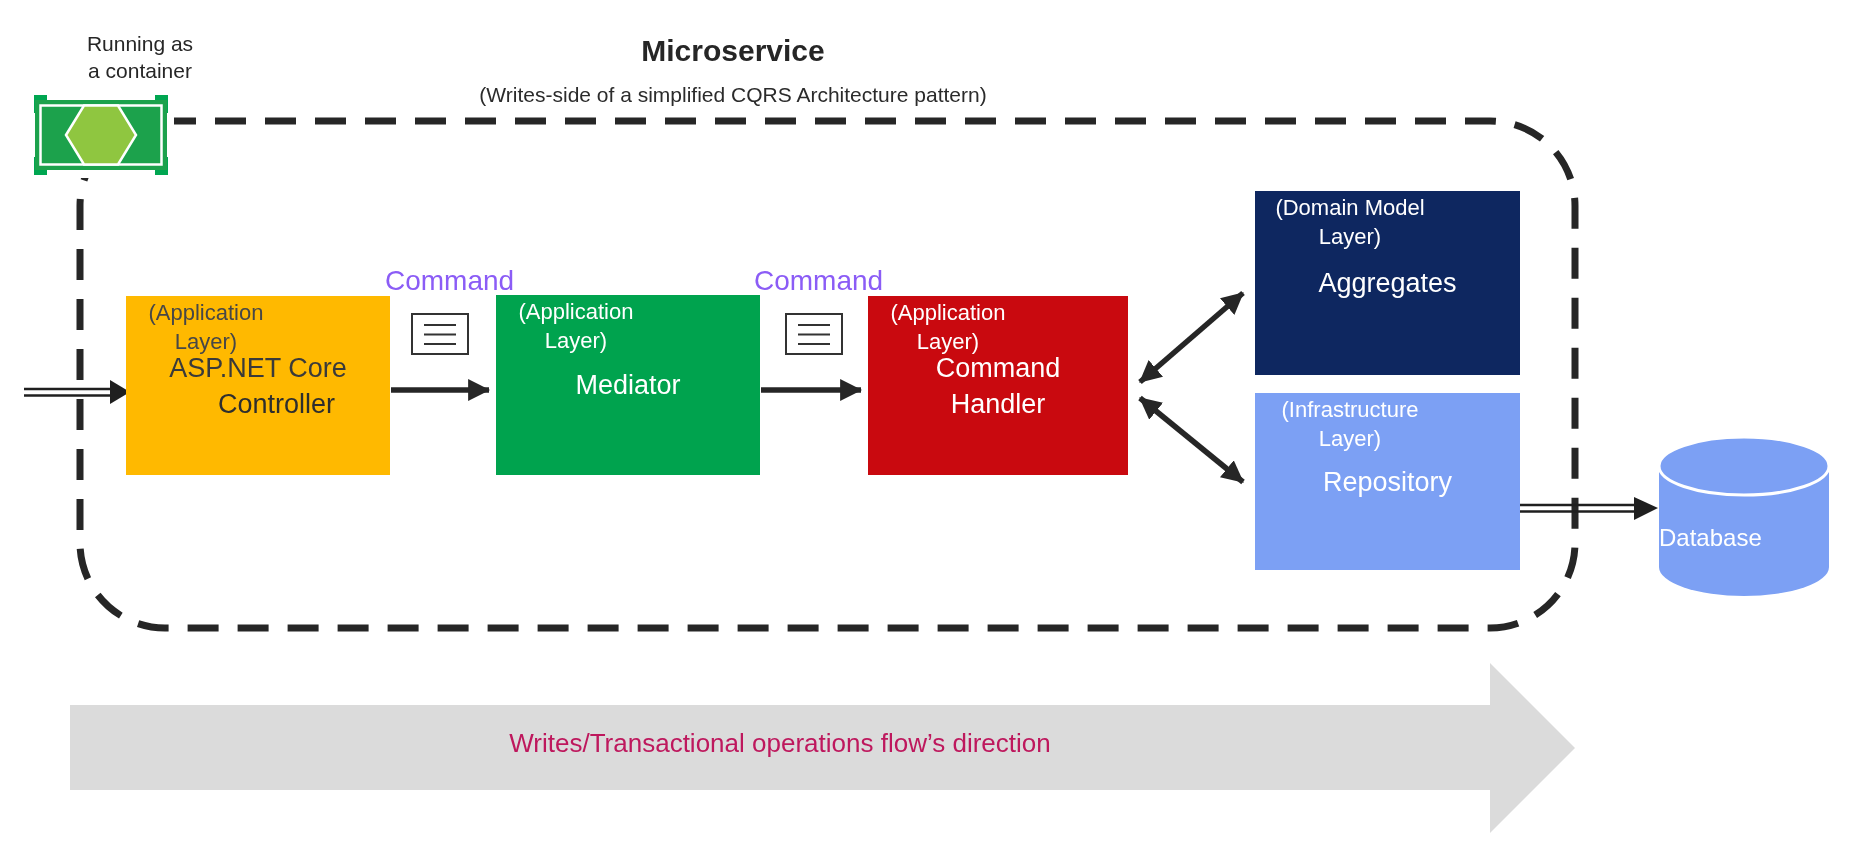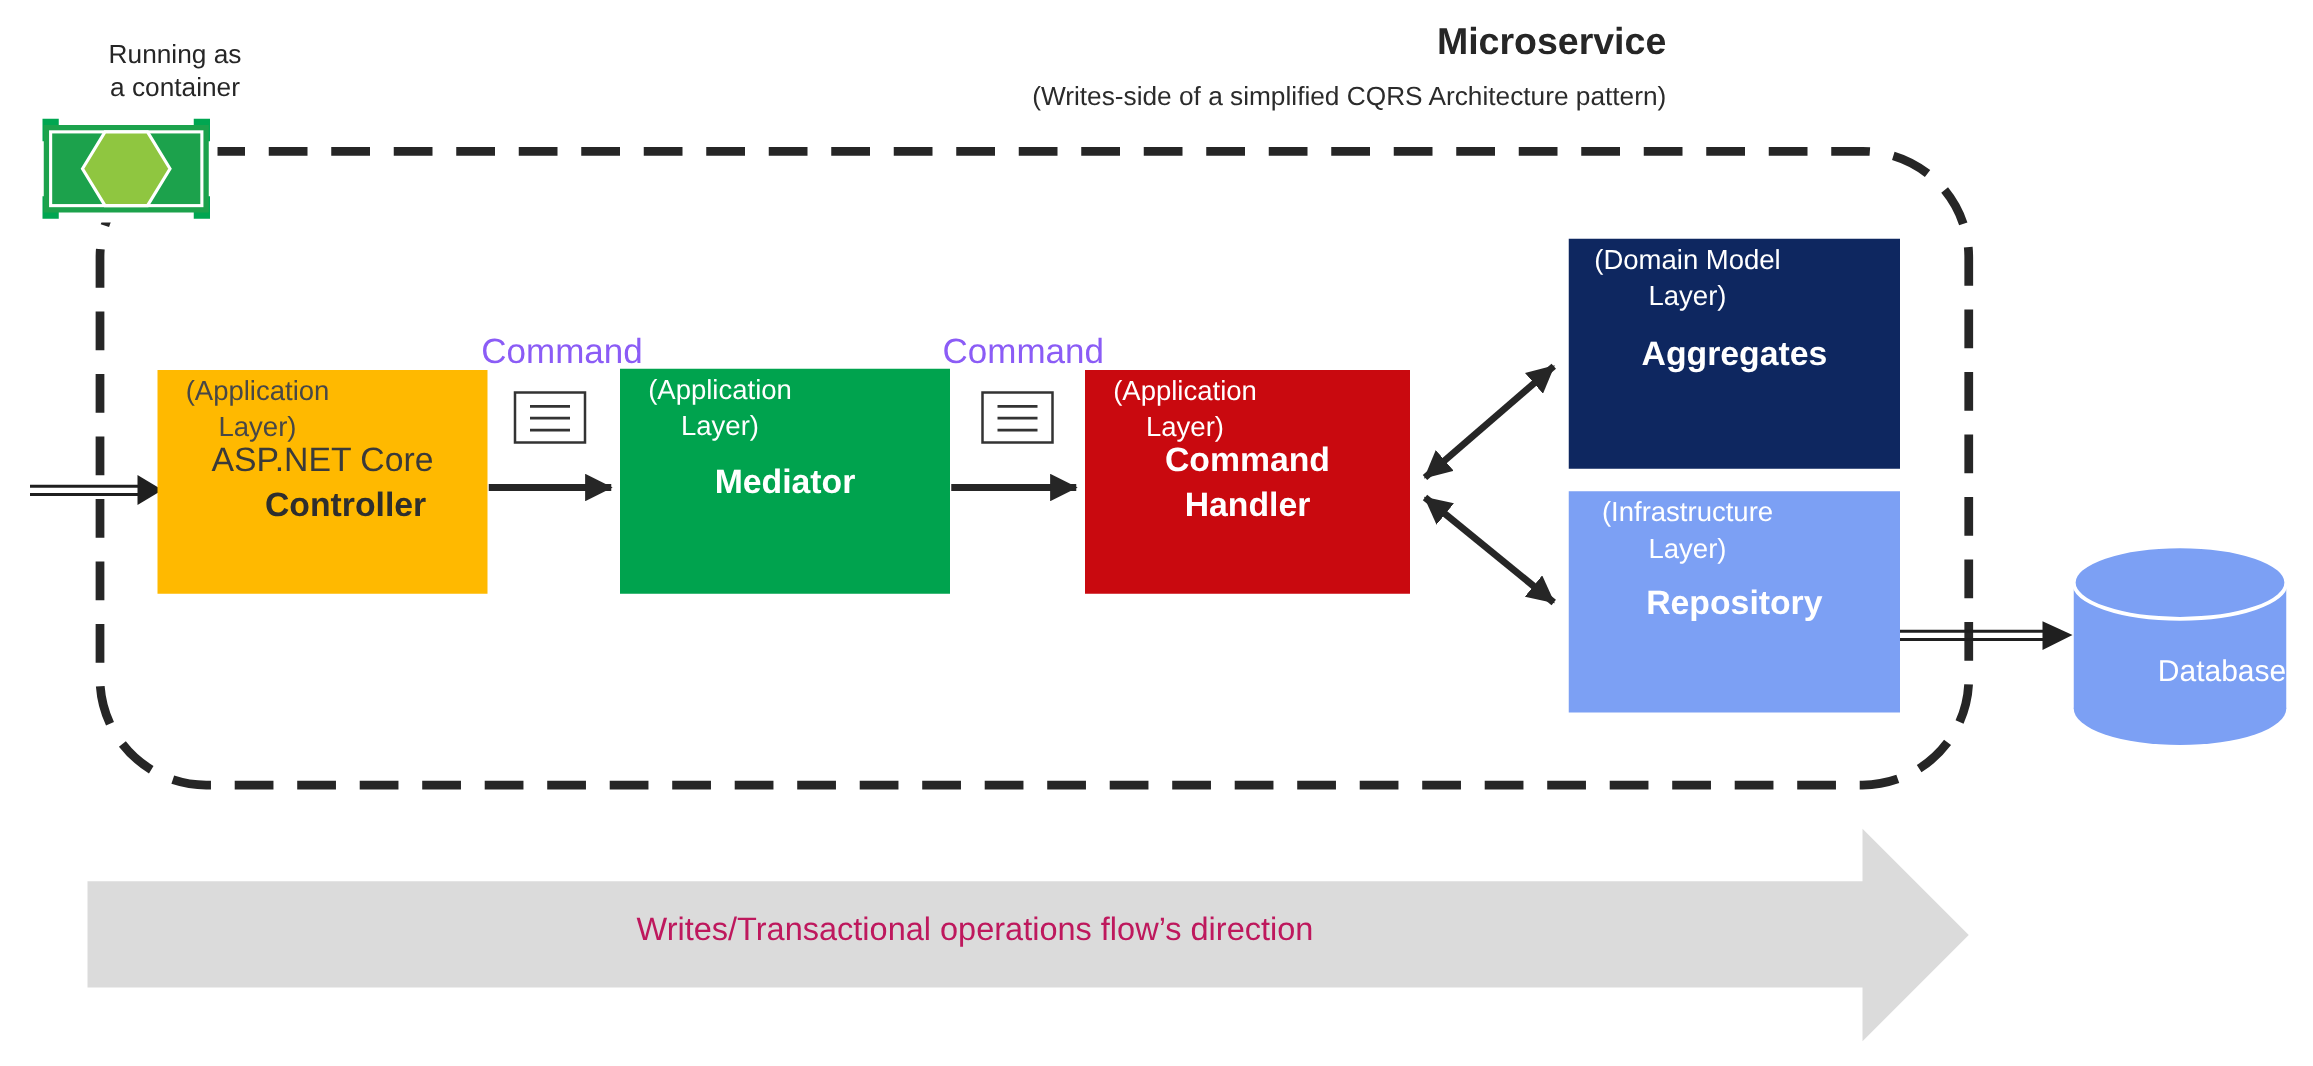--- a/index.html
+++ b/index.html
@@ -4,32 +4,32 @@
 <style>
   html,body{margin:0;padding:0;background:#ffffff;}
   .canvas{
     position:relative;width:1850px;height:853px;background:#ffffff;overflow:hidden;
     font-family:"Liberation Sans","DejaVu Sans",sans-serif;
   }
   .layer{position:absolute;left:0;top:0;width:1850px;height:853px;}
 
   .abs{position:absolute;}
 
-  .title-wrap{left:133px;top:16px;width:1200px;text-align:right;color:#262626;}
+  .title-wrap{left:133px;top:33px;width:1200px;text-align:center;color:#262626;}
   .title-main{font-size:30px;font-weight:bold;line-height:36px;}
   .title-sub{font-size:21px;line-height:26px;margin-top:13px;color:#2b2b2b;}
 
   .container-label{left:30px;top:30px;width:220px;font-size:21px;line-height:27px;color:#262626;}
   .container-label span{display:block;text-align:center;}
 
   .node{
     display:flex;flex-direction:column;align-items:center;justify-content:center;
     text-align:center;color:#ffffff;
   }
-  .node .name{font-size:27px;font-weight:bold;line-height:36px;}
+  .node .name{font-size:27px;font-weight:normal;line-height:36px;}
   .node .prefix{font-size:27px;font-weight:normal;line-height:36px;}
   .node .layer{font-size:22px;line-height:29px;margin-top:2px;}
 
   .node-controller{left:126px;top:296px;width:264px;height:179px;color:#333333;}
   .node-controller .prefix{color:#3a3a3a;}
   .node-controller .name{color:#2e2e2e;margin-left:37px;}
   .node-controller .layer{color:#474747;width:160px;}
 
   .node-mediator{left:496px;top:295px;width:264px;height:180px;}
   .node-mediator .layer{width:160px;}
@@ -41,21 +41,21 @@
   .node-aggregates{left:1255px;top:191px;width:265px;height:184px;}
   .node-aggregates .layer{width:190px;}
 
   .node-repository{left:1255px;top:393px;width:265px;height:177px;}
   .node-repository .layer{width:190px;}
 
   .cmd-label{top:265px;width:120px;text-align:left;font-size:28px;color:#8b5cf6;}
   .cmd-label-1{left:385px;}
   .cmd-label-2{left:754px;}
 
-  .db-label{left:1659px;top:524px;width:170px;text-align:right;font-size:24px;color:#ffffff;}
+  .db-label{left:1659px;top:524px;width:170px;text-align:left;font-size:24px;color:#ffffff;}
 
   .flow-label{
     left:70px;top:728px;width:1420px;text-align:center;
     font-size:26px;color:#be185d;
   }
 </style>
 </head>
 <body>
 
 <div class="canvas">

